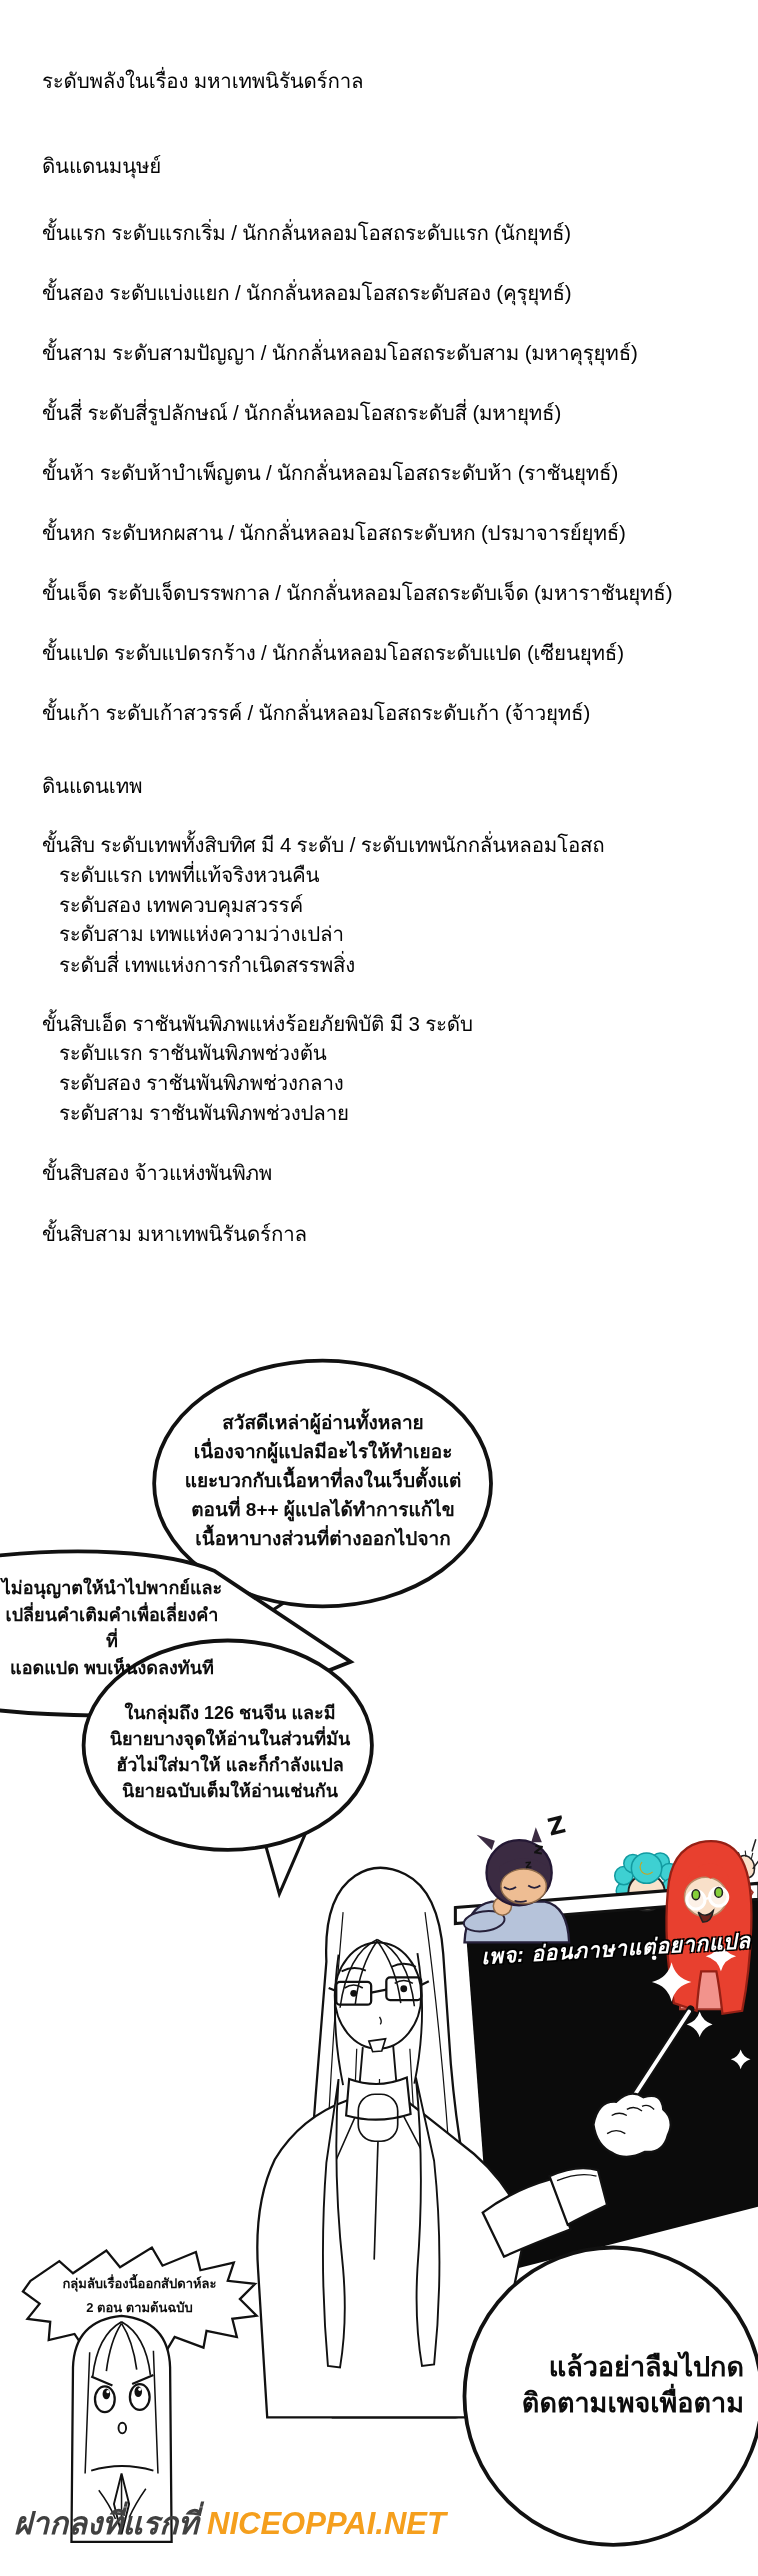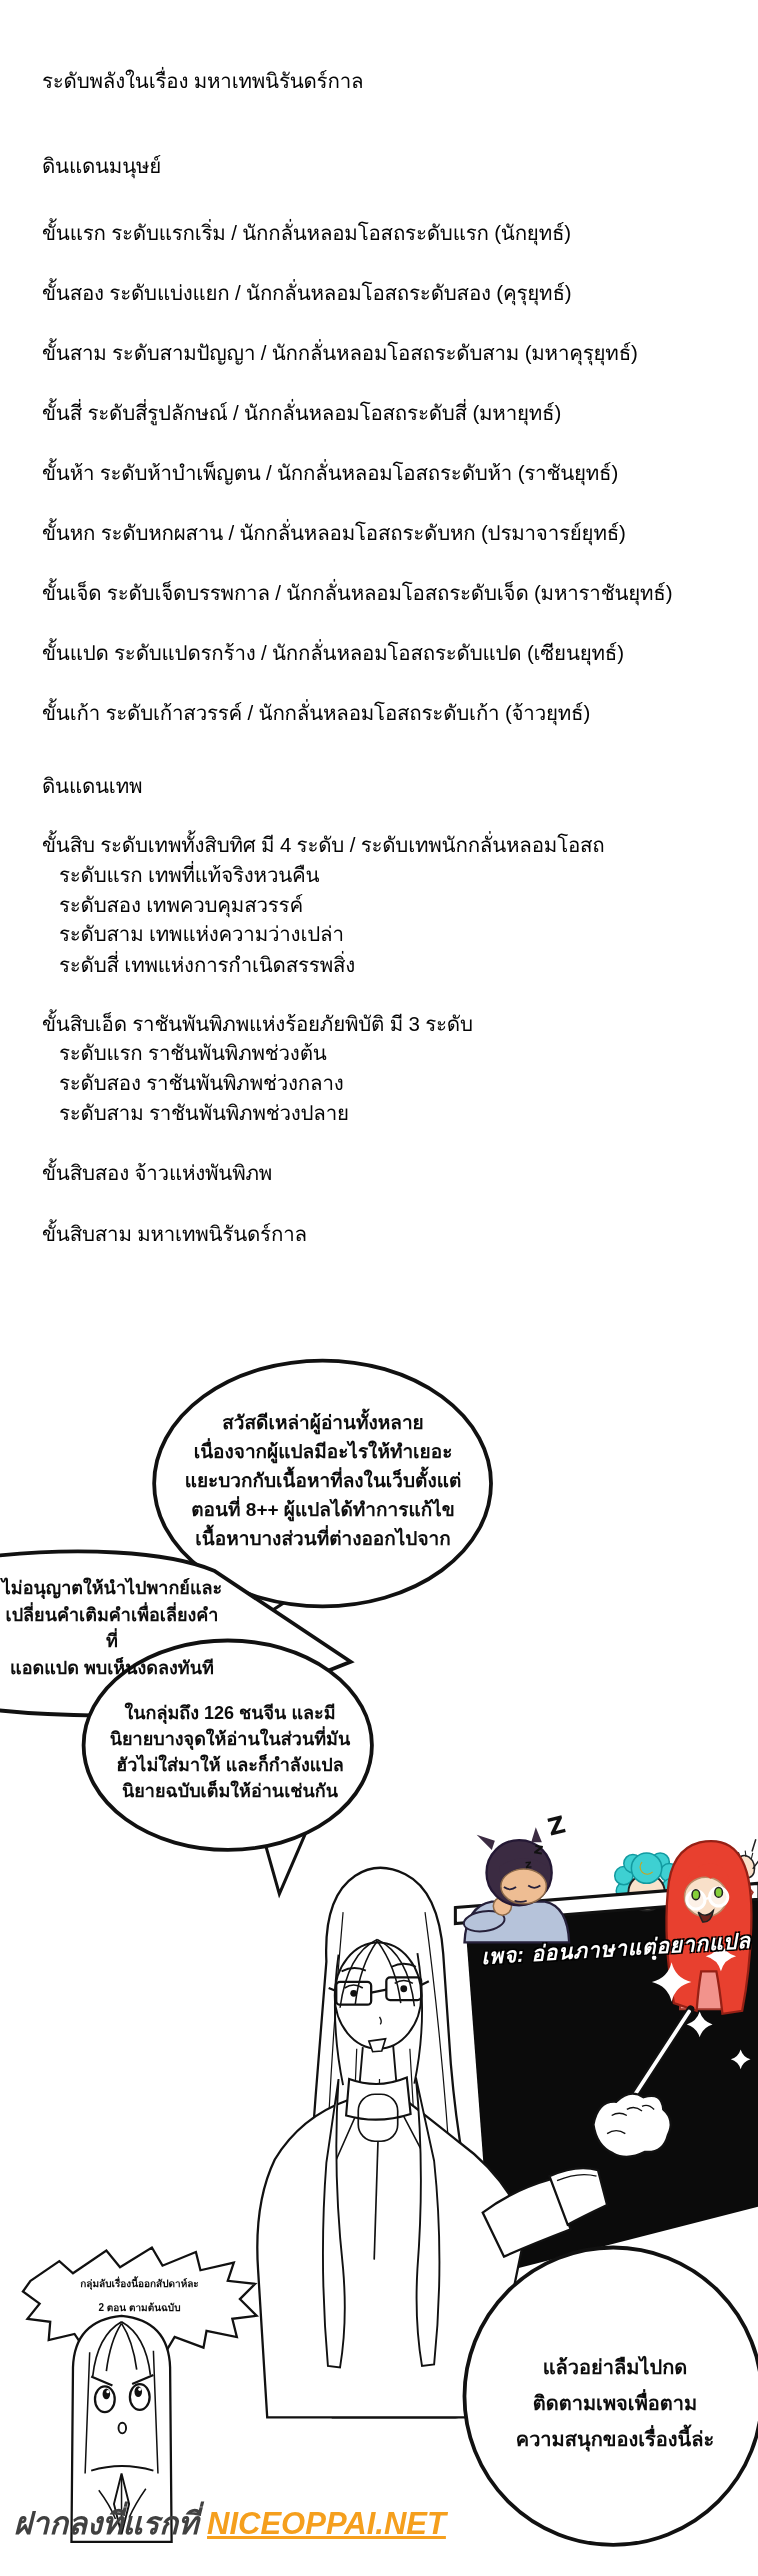--- a/index.html
+++ b/index.html
@@ -6,34 +6,34 @@
   #page{position:relative;width:759px;height:2576px;background:#ffffff;overflow:hidden;
         font-family:"Liberation Sans","DejaVu Sans",sans-serif;}
   .pl{position:absolute;left:42px;font-size:20.5px;font-weight:normal;color:#050505;
       white-space:nowrap;letter-spacing:-0.2px;}
   .pl.sub{left:59px;}
   .btxt{position:absolute;text-align:center;font-weight:bold;color:#0d0d0d;}
   .btxt div{display:block;}
   .bub1{left:156px;top:1408px;width:334px;font-size:19px;line-height:29px;}
   .bub2{left:0px;top:1575px;width:224px;font-size:18px;line-height:26.6px;}
   .bub3{left:82px;top:1700px;width:296px;font-size:18px;line-height:26px;}
-  .bub4{left:486px;top:2349px;width:258px;font-size:20px;line-height:36px;}
-  .bub5{left:44px;top:2272px;width:191px;font-size:10px;line-height:23.5px;font-weight:bold;}
+  .bub4{left:486px;top:2349px;width:258px;font-size:27px;line-height:36px;text-align:right;}
+  .bub5{left:44px;top:2272px;width:191px;font-size:13px;line-height:23.5px;font-weight:bold;}
   .board-text{position:absolute;left:475px;top:1932px;width:282px;text-align:center;
       font-size:21px;font-weight:bold;font-style:italic;color:#ffffff;letter-spacing:0.8px;
       transform:rotate(-3.5deg);
       text-shadow:-1.5px -1.5px 0 #000,1.5px -1.5px 0 #000,-1.5px 1.5px 0 #000,1.5px 1.5px 0 #000;}
   .zz{position:absolute;font-weight:bold;color:#111;font-family:"DejaVu Sans",sans-serif;}
   .z1{left:548px;top:1812px;font-size:23.5px;transform:rotate(-14deg);}
   .z2{left:534px;top:1839px;font-size:16px;transform:rotate(9deg);}
   .z3{left:525px;top:1857px;font-size:11.4px;transform:rotate(-6deg);}
   .footer{position:absolute;left:13.7px;top:2498px;font-size:31px;font-weight:bold;
       font-style:italic;white-space:nowrap;letter-spacing:0px;z-index:30;}
   .footer .f1{color:#404040;}
-  .footer .f2{color:#f59f1d;text-decoration:underline;}
+  .footer .f2{color:#f59f1d;}
   svg.art{position:absolute;left:0;top:1290px;width:759px;height:1286px;}
 </style>
 </head>
 <body>
 
 <div id="page">
 
   <div>
     <div class="pl" style="top:64px">ระดับพลังในเรื่อง มหาเทพนิรันดร์กาล</div>
     <div class="pl" style="top:149px">ดินแดนมนุษย์</div>
@@ -210,21 +210,20 @@
   </div>
   <div class="btxt bub3">
     <div>ในกลุ่มถึง 126 ชนจีน และมี</div>
     <div>นิยายบางจุดให้อ่านในส่วนที่มัน</div>
     <div>ฮัวไม่ใส่มาให้ และก็กำลังแปล</div>
     <div>นิยายฉบับเต็มให้อ่านเช่นกัน</div>
   </div>
   <div class="btxt bub4">
     <div>แล้วอย่าลืมไปกด</div>
     <div>ติดตามเพจเพื่อตาม</div>
-    <div>ความสนุกของเรื่องนี้ล่ะ</div>
   </div>
   <div class="btxt bub5">
     <div>กลุ่มลับเรื่องนี้ออกสัปดาห์ละ</div>
     <div>2 ตอน ตามต้นฉบับ</div>
   </div>
 
   <div class="board-text">เพจ: อ่อนภาษาแต่อยากแปล</div>
 
   <span class="zz z1">Z</span>
   <span class="zz z2">z</span>

